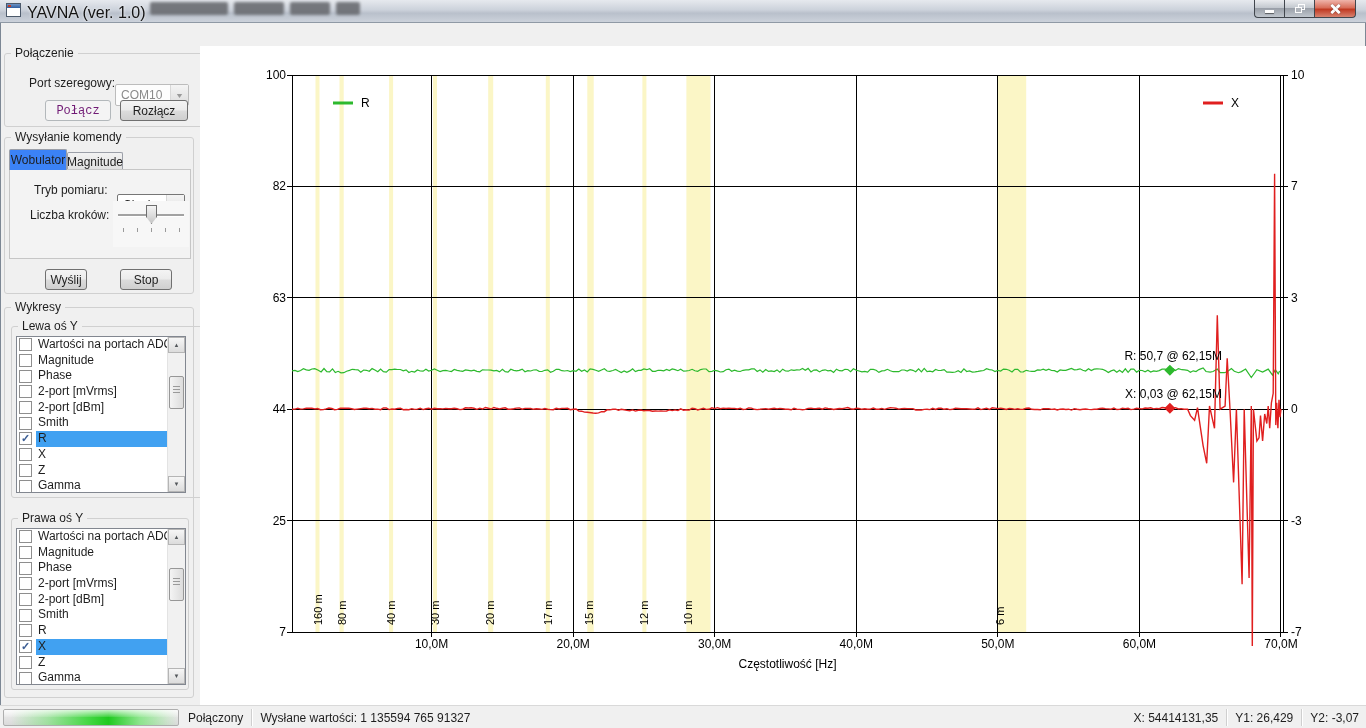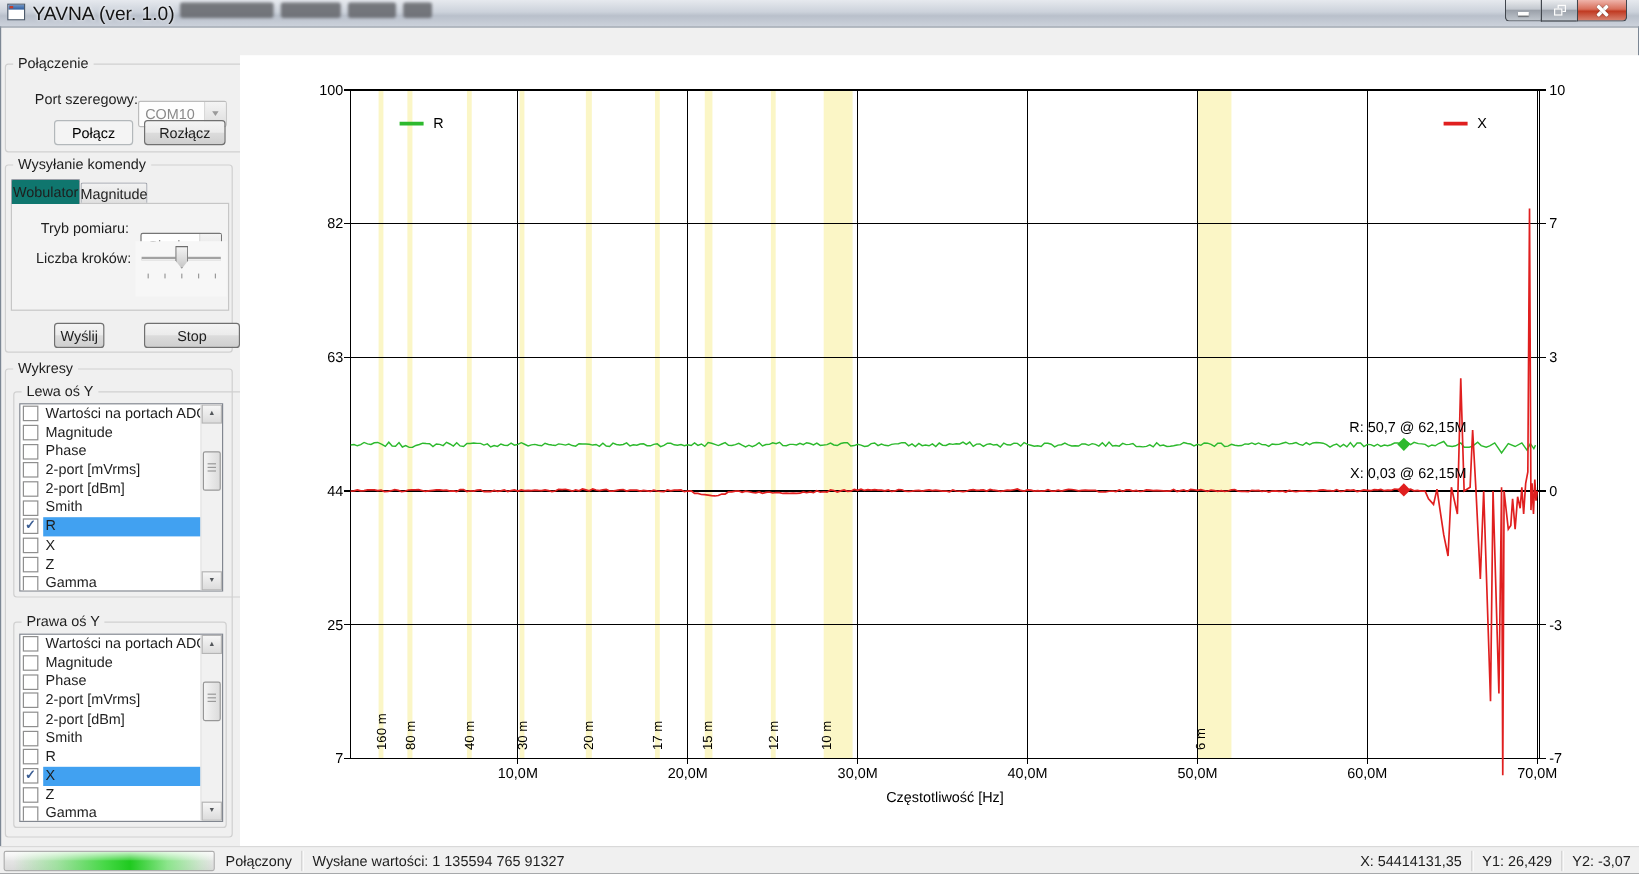--- a/index.html
+++ b/index.html
@@ -34,33 +34,33 @@
   
   .menubar{position:absolute;left:0;top:22px;width:1366px;height:24px;background:#f3f3f3;display:flex;align-items:center;}
   .menu-item{padding:4px 10px;margin-left:2px;cursor:default;}
   
   .groupbox{position:absolute;border:1px solid #d0d0d0;border-radius:3px;box-sizing:border-box;background:transparent;}
   .gb-title{position:absolute;top:-8px;left:6px;background:#f0f0f0;padding:0 4px;font-size:12px;color:#1e1e1e;white-space:nowrap;}
   
   .btn{position:absolute;height:21px;border:1px solid #707070;border-radius:3px;box-sizing:border-box;
     background:linear-gradient(#f4f4f4,#ebebeb 49%,#dcdcdc 51%,#cfcfcf);
     font-size:12px;color:#1e1e1e;display:flex;align-items:center;justify-content:center;}
-  .btn.disabled{border-color:#b3b8bb;background:#f4f4f4;color:#000000;}
+  .btn.disabled{border-color:#b3b8bb;background:#f4f4f4;color:#701a75;font-family:Liberation Mono, monospace;}
   .combo{position:absolute;height:22px;border:1px solid #767676;border-radius:2px;background:#fff;box-sizing:border-box;display:flex;align-items:center;}
   .combo .val{flex:1;padding-left:5px;font-size:12px;}
   .combo .arrowbox{width:17px;height:100%;display:flex;align-items:center;justify-content:center;
     background:linear-gradient(#f4f4f4,#ddd);border-left:1px solid #d8d8d8;}
   .combo .arrowbox span{font-size:7px;color:#4a4a4a;transform:scaleX(1.3);}
   .combo.disabled{border-color:#bcbcbc;background:#fdfdfd;}
   .combo.disabled .val{color:#8a8a8a;}
   .combo.disabled .arrowbox span{color:#9a9a9a;}
   
   .tab{position:absolute;box-sizing:border-box;border:1px solid #9b9fa8;border-bottom:none;
     font-size:12px;display:flex;align-items:center;justify-content:center;border-radius:2px 2px 0 0;}
-  .tab.active{background:#0f766e;z-index:3;}
+  .tab.active{background:#3b82f6;z-index:3;}
   .tab.inactive{background:linear-gradient(#f2f2f2,#dfdfdf);z-index:1;}
   .tabpage{position:absolute;border:1px solid #c6c6c6;background:#f3f3f3;box-sizing:border-box;z-index:2;}
   
   .trackbar{position:absolute;background:#f7f7f7;}
   .tb-line{position:absolute;left:5px;right:5px;top:13px;height:2px;background:#a2a2a2;border-bottom:1px solid #fff;}
   .tb-thumb{position:absolute;left:33px;top:4px;width:11px;height:19px;
     background:linear-gradient(#f6f6f6,#dcdcdc 55%,#c2c2c2);
     clip-path:polygon(0 0,100% 0,100% 62%,50% 100%,0 62%);
     box-shadow:inset 0 0 0 1px #6e6e6e;}
   .tb-tick{position:absolute;top:27px;width:1px;height:4px;background:#9a9a9a;}
@@ -160,21 +160,21 @@
         <div class="tb-tick" style="left:10px;"></div>
         <div class="tb-tick" style="left:24px;"></div>
         <div class="tb-tick" style="left:38px;"></div>
         <div class="tb-tick" style="left:52px;"></div>
         <div class="tb-tick" style="left:66px;"></div>
       </div>
     </div>
     <div class="btn" style="left:40px;top:131px;width:42px;">
         <span>Wyślij</span>
       </div>
-    <div class="btn" style="left:115px;top:131px;width:80px;align-items:center;">
+    <div class="btn" style="left:115px;top:131px;width:52px;align-items:center;">
         <span>Stop</span>
       </div>
   </div>
 
   <div class="groupbox" style="left:4px;top:307px;width:190px;height:391px;">
     <span class="gb-title">Wykresy</span>
     <div class="groupbox" style="left:6px;top:18px;width:208px;height:172px;">
       <span class="gb-title">Lewa oś Y</span>
       <div class="listbox" style="left:4px;top:9px;width:170px;height:157px;">
           <div class="lb-row">

